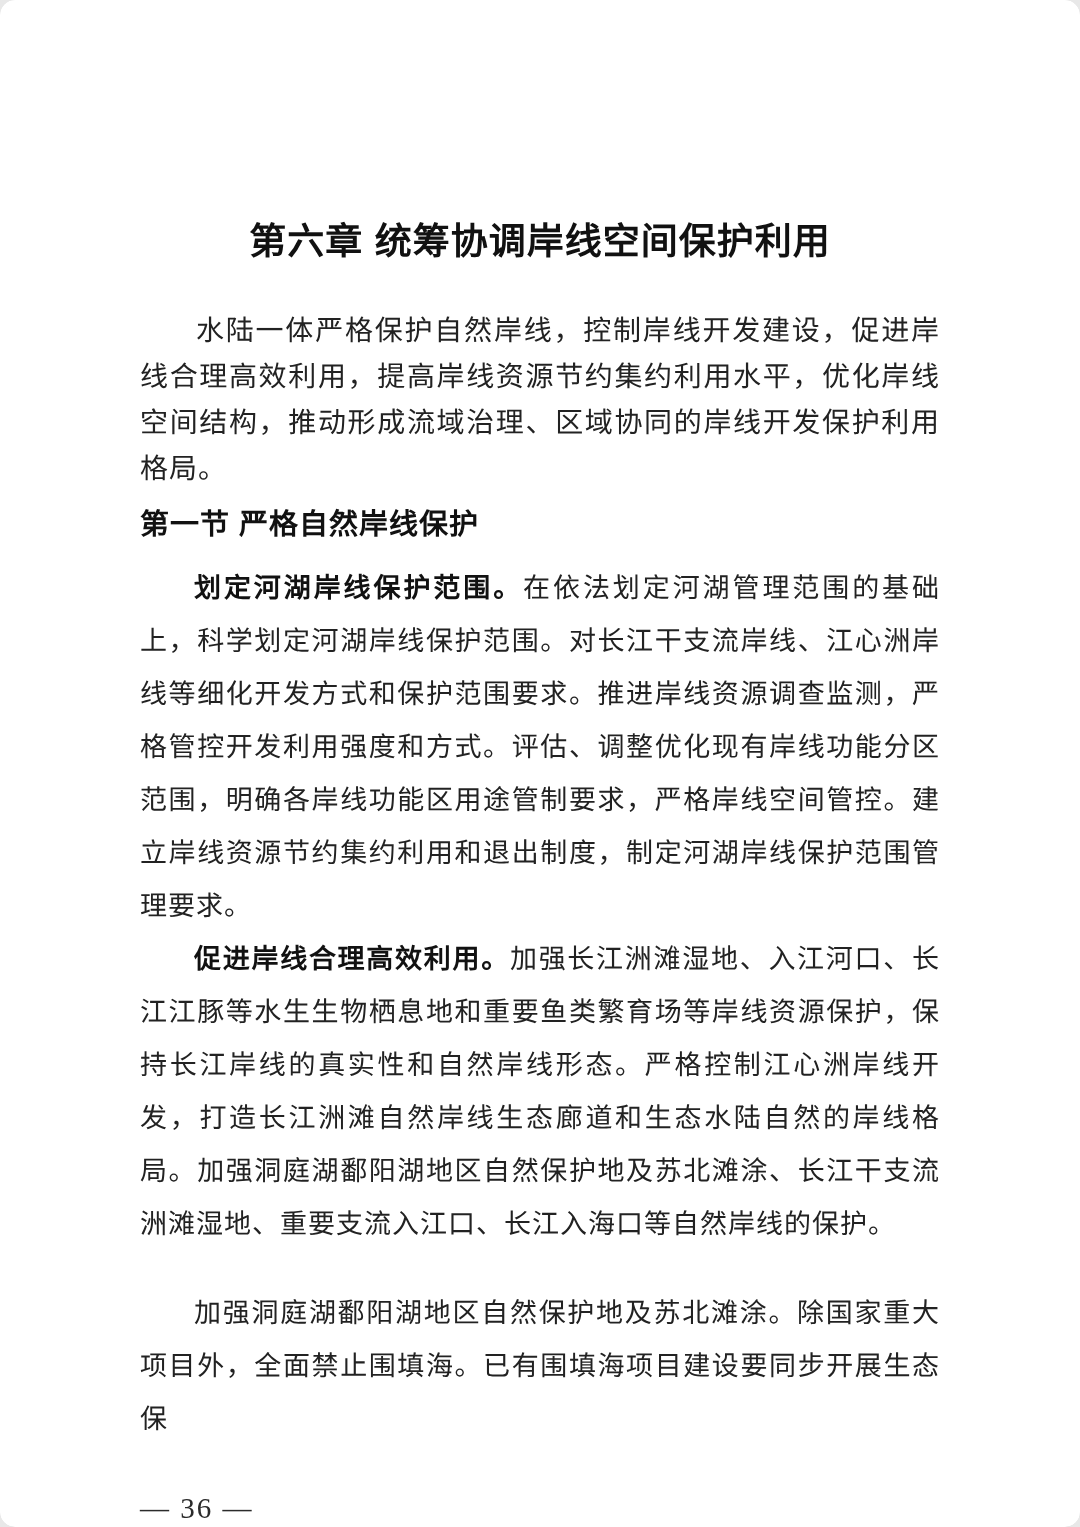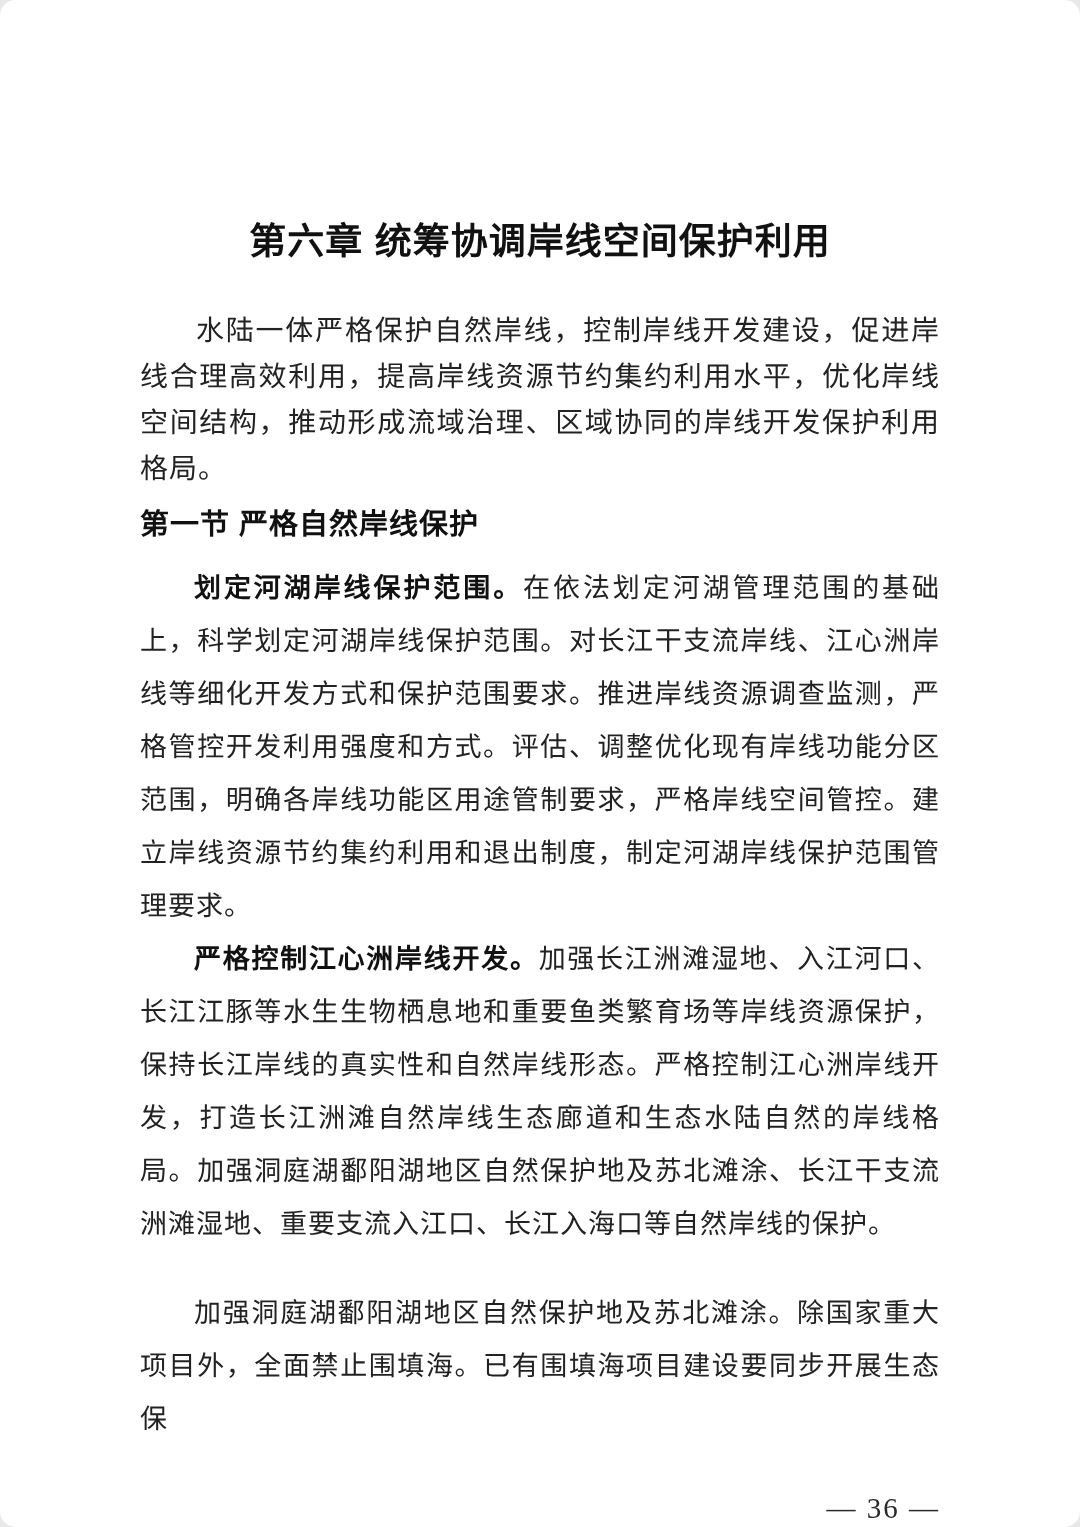--- a/index.html
+++ b/index.html
@@ -65,39 +65,39 @@
     margin-top:36px;
   }
   .lead{
     font-weight:700;
     color:var(--heading-color);
   }
   .page-number{
     margin-top:44px;
     font-size:29px;
     line-height:36px;
-    text-align:right;
+    text-align:left;
     letter-spacing:2px;
     color:#2b2b2b;
   }
 </style>
 </head>
 <body>
 
 <div class="page">
   <div class="content">
 
     <h1 class="chapter-title">第六章 统筹协调岸线空间保护利用</h1>
 
     <p class="intro-paragraph">水陆一体严格保护自然岸线，控制岸线开发建设，促进岸线合理高效利用，提高岸线资源节约集约利用水平，优化岸线空间结构，推动形成流域治理、区域协同的岸线开发保护利用格局。</p>
 
     <h2 class="section-title">第一节 严格自然岸线保护</h2>
 
     <p class="body-paragraph first"><span class="lead">划定河湖岸线保护范围。</span><span>在依法划定河湖管理范围的基础上，科学划定河湖岸线保护范围。对长江干支流岸线、江心洲岸线等细化开发方式和保护范围要求。推进岸线资源调查监测，严格管控开发利用强度和方式。评估、调整优化现有岸线功能分区范围，明确各岸线功能区用途管制要求，严格岸线空间管控。建立岸线资源节约集约利用和退出制度，制定河湖岸线保护范围管理要求。</span></p>
 
-    <p class="body-paragraph"><span class="lead">严格控制江心洲岸线开发。</span><span>加强长江洲滩湿地、入江河口、长江江豚等水生生物栖息地和重要鱼类繁育场等岸线资源保护，保持长江岸线的真实性和自然岸线形态。严格控制江心洲岸线开发，打造长江洲滩自然岸线生态廊道和生态水陆自然的岸线格局。加强洞庭湖鄱阳湖地区自然保护地及苏北滩涂、长江干支流洲滩湿地、重要支流入江口、长江入海口等自然岸线的保护。</span></p>
+    <p class="body-paragraph"><span class="lead">促进岸线合理高效利用。</span><span>加强长江洲滩湿地、入江河口、长江江豚等水生生物栖息地和重要鱼类繁育场等岸线资源保护，保持长江岸线的真实性和自然岸线形态。严格控制江心洲岸线开发，打造长江洲滩自然岸线生态廊道和生态水陆自然的岸线格局。加强洞庭湖鄱阳湖地区自然保护地及苏北滩涂、长江干支流洲滩湿地、重要支流入江口、长江入海口等自然岸线的保护。</span></p>
 
     <p class="body-paragraph spaced">加强洞庭湖鄱阳湖地区自然保护地及苏北滩涂。除国家重大项目外，全面禁止围填海。已有围填海项目建设要同步开展生态保</p>
 
     <div class="page-number">— 36 —</div>
 
   </div>
 </div>
 
 </body></html>

